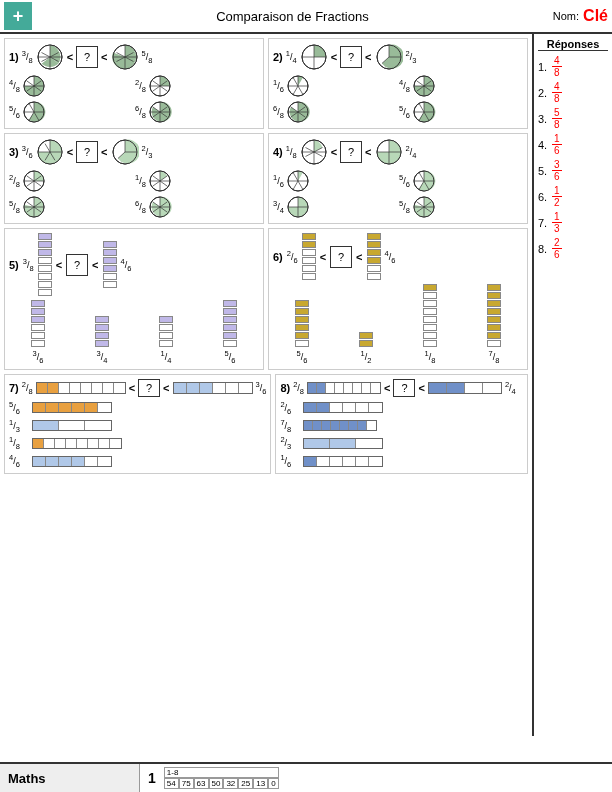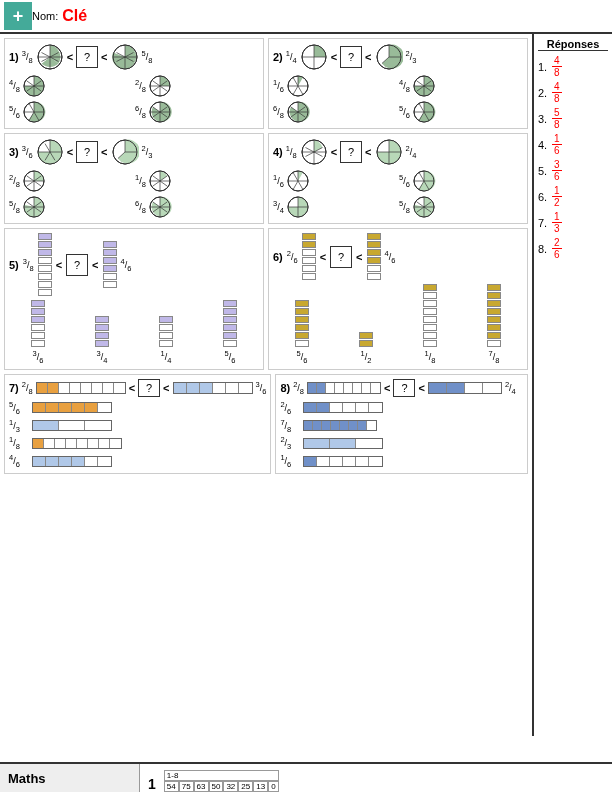--- a/index.html
+++ b/index.html
@@ -25,33 +25,34 @@
     .answers-title { font-weight: bold; text-align: center; font-size: 11px; border-bottom: 1px solid #333; margin-bottom: 4px; }
     .answer-item { display: flex; align-items: center; margin-bottom: 3px; font-size: 11px; }
     .answer-num { width: 14px; flex-shrink: 0; }
     
     svg.pie { display: inline-block; vertical-align: middle; }
     
     
     .qbox { display: inline-flex; align-items: center; justify-content: center; border: 1px solid #333; width: 22px; height: 22px; font-size: 11px; }
     
     
-    .footer { position: absolute; bottom: 0; left: 0; width: 612px; height: 30px; border-top: 2px solid #333; display: flex; align-items: flex-end; }
+    .footer { position: absolute; bottom: 0; left: 0; width: 612px; height: 30px; border-top: 2px solid #333; display: flex; align-items: center; }
     .footer-left { width: 140px; background: #eee; border-right: 1px solid #999; height: 100%; display: flex; align-items: center; padding: 0 8px; font-weight: bold; font-size: 13px; }
     .footer-center { flex: 1; text-align: center; font-size: 9px; color: #555; }
     .footer-page { font-size: 14px; font-weight: bold; margin: 0 8px; }
     .footer-right { display: flex; align-items: center; }
   </style>
 </head>
 <body>
 
 <div class="page">
 
   <div class="header">
     <div class="logo">+</div>
+    <div class="title">Comparaison de Fractions</div>
     <div style="display:flex;align-items:center;">
       <span>Nom:</span>
       <span class="cle">Clé</span>
     </div>
   </div>
 
 
   <div class="main-content">
 
     <div class="problems">

